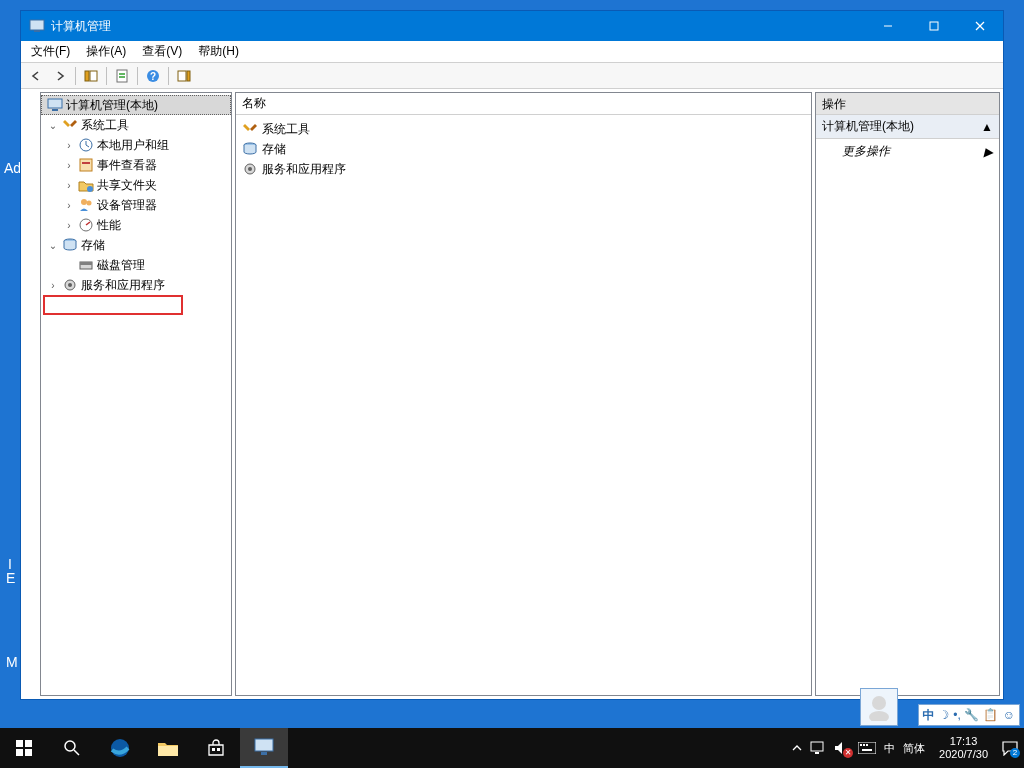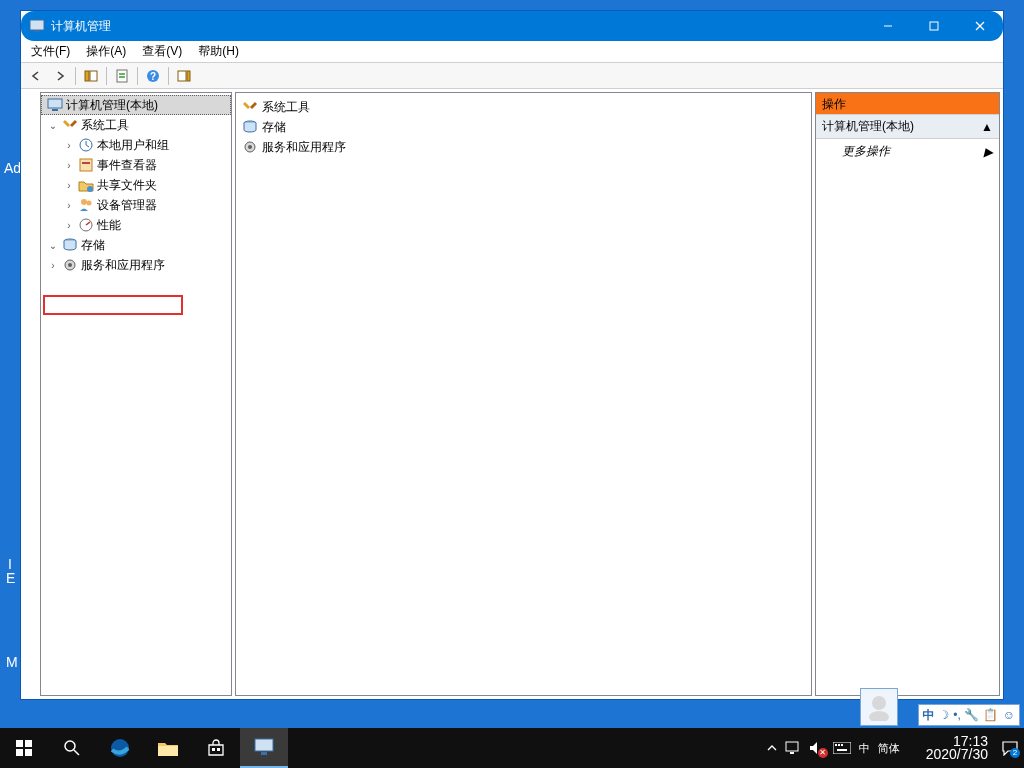--- a/index.html
+++ b/index.html
@@ -6,21 +6,21 @@
 html, body { width: 1024px; height: 768px; overflow: hidden; }
 body { background: #1e74d2; position: relative; }
 
 
 .desktop { position: absolute; left: 0; top: 0; width: 20px; height: 720px; color: #fff; font-size: 14px; }
 
 
 .window { position: absolute; left: 20px; top: 10px; width: 984px; height: 690px; background: #fff; border: 1px solid #0a5ab4; display: flex; flex-direction: column; }
 
 
-.titlebar { height: 30px; background: #0078d7; display: flex; align-items: center; color: #fff; font-size: 12px; border-radius: 13px; }
+.titlebar { height: 30px; background: #0078d7; display: flex; align-items: center; color: #fff; font-size: 12px; }
 .titlebar .app-icon { width: 16px; height: 16px; margin: 0 6px 0 8px; }
 .titlebar .title { flex: 1; }
 .titlebar .winbtn { width: 46px; height: 30px; display: flex; align-items: center; justify-content: center; }
 
 
 .menubar { height: 22px; background: #fff; border-bottom: 1px solid #d0d0d0; display: flex; align-items: center; font-size: 12px; padding: 0 2px; }
 .menubar .menu-item { padding: 2px 8px; cursor: default; }
 
 
 .toolbar { height: 26px; background: #f7f7f7; border-bottom: 1px solid #d0d0d0; display: flex; align-items: center; padding: 0 4px; gap: 2px; }
@@ -43,30 +43,30 @@
 .tree-row .label { padding-right: 4px; }
 .highlight-box { position: absolute; border: 2px solid #e03030; pointer-events: none; }
 
 
 .list-header { height: 22px; border-bottom: 1px solid #d0d0d0; display: flex; align-items: center; font-size: 12px; padding-left: 6px; background: #fff; }
 .list-body { padding: 4px 2px; }
 .list-item { display: flex; align-items: center; height: 20px; font-size: 12px; cursor: default; }
 .list-item .node-icon { width: 16px; height: 16px; margin: 0 4px; }
 
 
-.actions-header { height: 22px; background: #f97316; border-bottom: 1px solid #d0d0d0; font-size: 12px; padding: 3px 6px; }
+.actions-header { height: 22px; background: #e5e5e5; border-bottom: 1px solid #d0d0d0; font-size: 12px; padding: 3px 6px; }
 .actions-section-title { background: #e9eef5; font-size: 12px; padding: 3px 6px; display: flex; align-items: center; justify-content: space-between; border-bottom: 1px solid #d0d0d0; }
 .actions-item { font-size: 12px; padding: 4px 6px 4px 26px; display: flex; align-items: center; justify-content: space-between; cursor: default; font-style: italic; }
 
 
 .taskbar { position: absolute; left: 0; bottom: 0; width: 1024px; height: 40px; background: #101010; display: flex; align-items: center; color: #fff; font-size: 11px; }
 .taskbar .tb-btn { width: 48px; height: 40px; display: flex; align-items: center; justify-content: center; }
 .taskbar .tb-btn.active { background: #3a3a3a; border-bottom: 2px solid #76b9ed; }
 .taskbar .tray { margin-left: auto; display: flex; align-items: center; gap: 8px; padding-right: 6px; }
-.taskbar .clock { text-align: right; line-height: 13px; font-size: 14px; padding: 0 6px; margin-left: 12px; }
+.taskbar .clock { text-align: center; line-height: 13px; font-size: 11px; padding: 0 6px; }
 
 
 .ime-bar { position: absolute; right: 4px; bottom: 42px; height: 22px; background: #fff; border: 1px solid #7aa6d6; display: flex; align-items: center; font-size: 12px; padding: 0 4px; gap: 4px; color: #2b6cb0; }
 .ime-avatar { position: absolute; right: 126px; bottom: 42px; width: 38px; height: 38px; border: 1px solid #7aa6d6; background: #eef5fc; display:flex; align-items:center; justify-content:center; }
 
 svg { display: block; }
 </style>
 </head>
 <body>
 
@@ -239,37 +239,47 @@
           <span class="arrow">⌄</span>
           <span class="node-icon">
               <svg viewBox="0 0 16 16">
                 <ellipse cx="8" cy="4" rx="6" ry="2" fill="#9cc3e8" stroke="#3b6ea5"></ellipse>
                 <path d="M2 4 v7 a6 2 0 0 0 12 0 v-7" fill="#cfe2f3" stroke="#3b6ea5"></path>
               </svg>
             </span>
           <span class="label">存储</span>
         </div>
 
+        <div class="tree-row" style="padding-left:34px">
+          <span class="node-icon">
+              <svg viewBox="0 0 16 16">
+                <rect x="2" y="5" width="12" height="7" fill="#d8d8d8" stroke="#606060"></rect>
+                <rect x="2" y="5" width="12" height="3" fill="#808080"></rect>
+              </svg>
+            </span>
+          <span class="label">磁盘管理</span>
+        </div>
 
         <div class="tree-row" style="padding-left:6px">
           <span class="arrow">›</span>
           <span class="node-icon">
               <svg viewBox="0 0 16 16">
                 <circle cx="8" cy="8" r="5" fill="#d8d8d8" stroke="#606060"></circle>
                 <circle cx="8" cy="8" r="2" fill="#606060"></circle>
               </svg>
             </span>
           <span class="label">服务和应用程序</span>
         </div>
       </div>
 
       <div class="highlight-box" style="left:2px;top:202px;width:140px;height:20px"></div>
     </div>
 
     <div class="pane list-pane">
+      <div class="list-header">名称</div>
       <div class="list-body">
         <div class="list-item">
           <span class="node-icon">
               <svg viewBox="0 0 16 16">
                 <path d="M3 3 L8 8 L6 10 L1 5 Z" fill="#e0a020"></path>
                 <path d="M13 3 L8 8 L10 10 L15 5 Z" fill="#b06010"></path>
               </svg>
             </span>
           <span>系统工具</span>
         </div>

